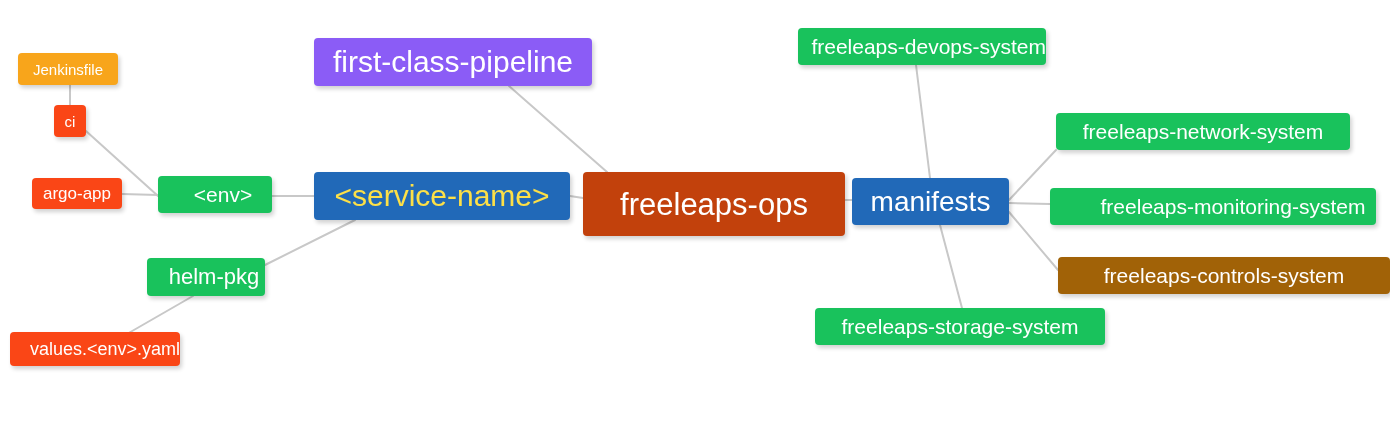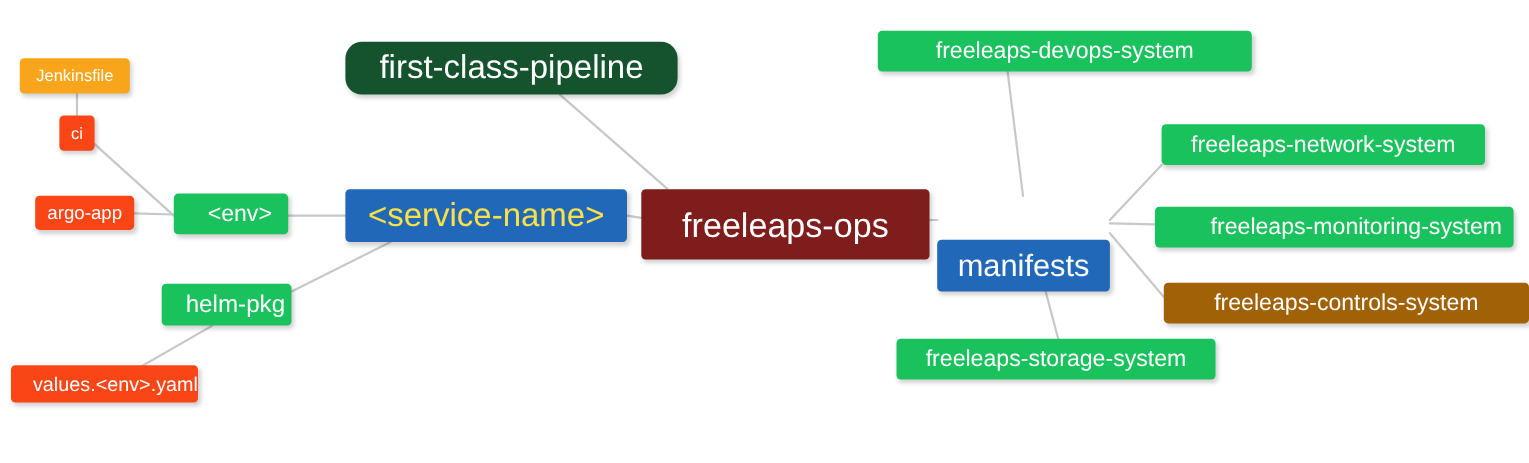--- a/index.html
+++ b/index.html
@@ -67,42 +67,42 @@
   <div id="node-layer">
       <div class="node" style="left: 18px; top: 26px; width: 100px; height: 32px; background: rgb(248, 165, 27); font-size: 15px; color: rgb(255, 255, 255); margin-top: 27px;">
         <span class="node-label">Jenkinsfile</span>
       </div>
       <div class="node" style="left: 54px; top: 105px; width: 32px; height: 32px; background: rgb(250, 70, 22); font-size: 15px; color: rgb(255, 255, 255);">
         <span class="node-label">ci</span>
       </div>
       <div class="node" style="left: 32px; top: 178px; width: 90px; height: 31px; background: rgb(250, 70, 22); font-size: 17px; color: rgb(255, 255, 255);">
         <span class="node-label">argo-app</span>
       </div>
-      <div class="node" style="left: 158px; top: 176px; width: 104px; height: 37px; background: rgb(25, 194, 92); font-size: 21px; color: rgb(255, 255, 255); padding-left: 16px;">
+      <div class="node" style="left: 158px; top: 176px; width: 114px; height: 37px; background: rgb(25, 194, 92); font-size: 21px; color: rgb(255, 255, 255); padding-left: 16px;">
         <span class="node-label">&lt;env&gt;</span>
       </div>
       <div class="node" style="left: 147px; top: 258px; width: 118px; height: 38px; background: rgb(25, 194, 92); font-size: 22px; color: rgb(255, 255, 255); padding-left: 16px;">
         <span class="node-label">helm-pkg</span>
       </div>
       <div class="node" style="left: 10px; top: 332px; width: 170px; height: 34px; background: rgb(250, 70, 22); font-size: 18px; color: rgb(255, 255, 255); justify-content: flex-end;">
         <span class="node-label">values.&lt;env&gt;.yaml</span>
       </div>
-      <div class="node" style="left: 314px; top: 38px; width: 302px; height: 48px; background: #14532d; font-size: 30px; color: rgb(255, 255, 255); border-radius: 15px;">
+      <div class="node" style="left: 314px; top: 38px; width: 278px; height: 48px; background: #8b5cf6; font-size: 30px; color: rgb(255, 255, 255);">
         <span class="node-label">first-class-pipeline</span>
       </div>
       <div class="node" style="left: 314px; top: 172px; width: 256px; height: 48px; background: rgb(33, 105, 184); font-size: 30px; color: #fde047;">
         <span class="node-label">&lt;service-name&gt;</span>
       </div>
-      <div class="node" style="left: 583px; top: 172px; width: 262px; height: 64px; background: #7f1d1d; font-size: 31px; color: rgb(255, 255, 255);">
+      <div class="node" style="left: 583px; top: 172px; width: 262px; height: 64px; background: #c2410c; font-size: 31px; color: rgb(255, 255, 255);">
         <span class="node-label">freeleaps-ops</span>
       </div>
-      <div class="node" style="left: 852px; top: 178px; width: 157px; height: 47px; background: rgb(33, 105, 184); font-size: 28px; color: rgb(255, 255, 255); margin-top: 40px;">
+      <div class="node" style="left: 852px; top: 178px; width: 157px; height: 47px; background: rgb(33, 105, 184); font-size: 28px; color: rgb(255, 255, 255);">
         <span class="node-label">manifests</span>
       </div>
-      <div class="node" style="left: 798px; top: 28px; width: 340px; height: 37px; background: rgb(25, 194, 92); font-size: 21px; color: rgb(255, 255, 255);">
+      <div class="node" style="left: 798px; top: 28px; width: 248px; height: 37px; background: rgb(25, 194, 92); font-size: 21px; color: rgb(255, 255, 255); justify-content: flex-end;">
         <span class="node-label">freeleaps-devops-system</span>
       </div>
       <div class="node" style="left: 1056px; top: 113px; width: 294px; height: 37px; background: rgb(25, 194, 92); font-size: 21px; color: rgb(255, 255, 255);">
         <span class="node-label">freeleaps-network-system</span>
       </div>
       <div class="node" style="left: 1050px; top: 188px; width: 326px; height: 37px; background: rgb(25, 194, 92); font-size: 21px; color: rgb(255, 255, 255); padding-left: 40px;">
         <span class="node-label">freeleaps-monitoring-system</span>
       </div>
       <div class="node" style="left: 1058px; top: 257px; width: 332px; height: 37px; background: #a16207; font-size: 21px; color: rgb(255, 255, 255);">
         <span class="node-label">freeleaps-controls-system</span>

